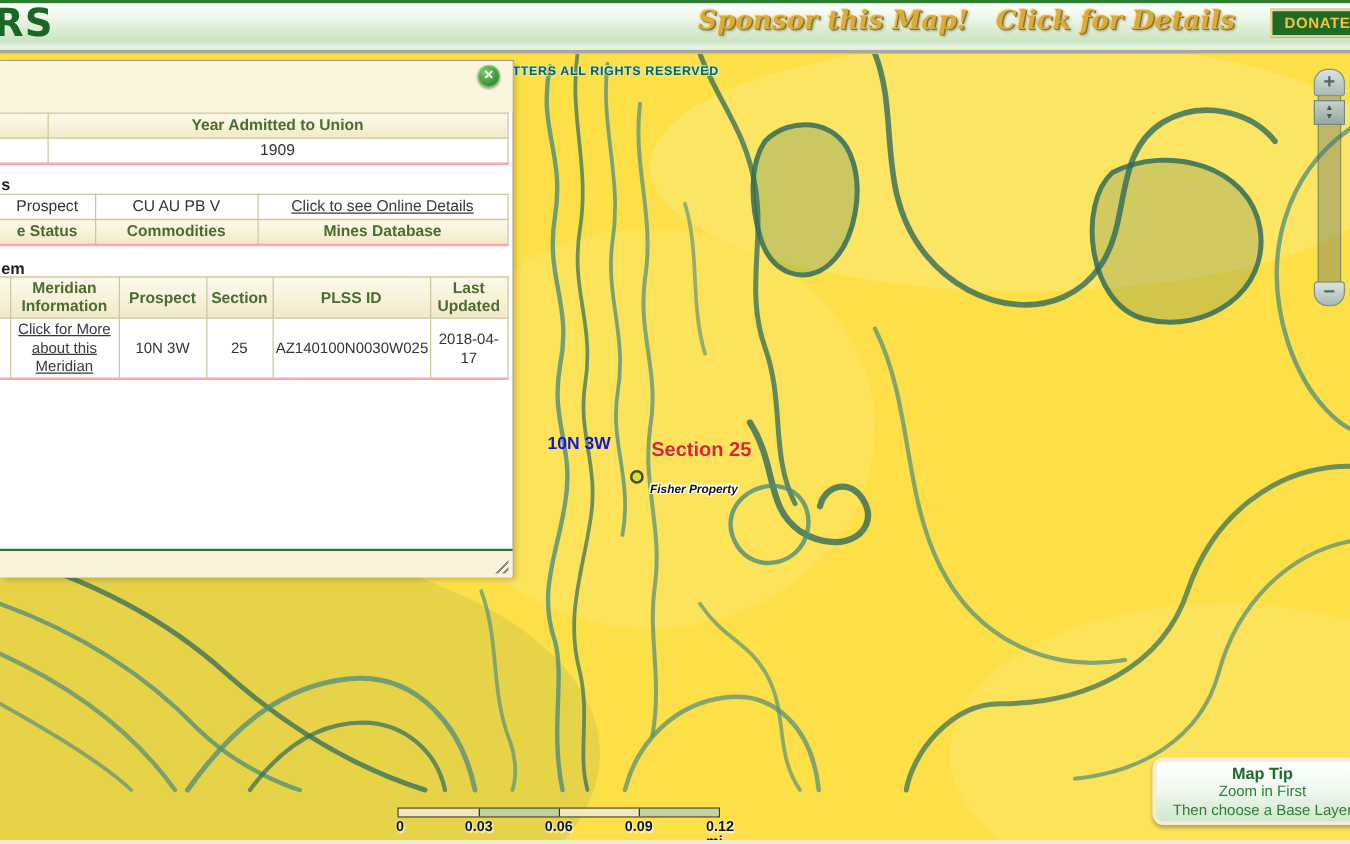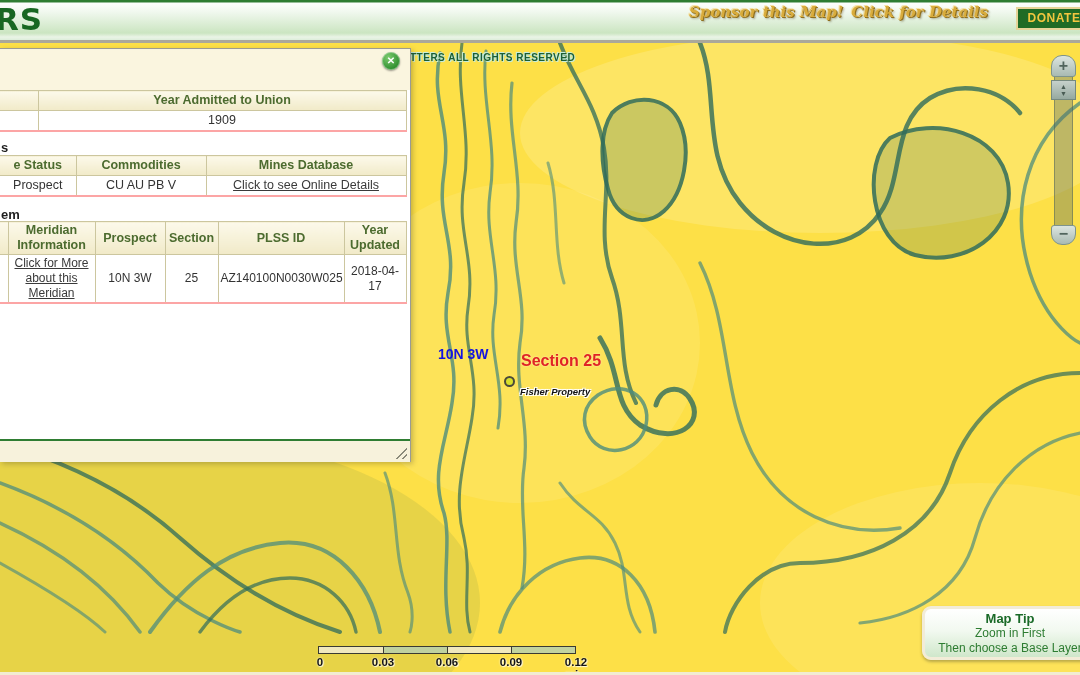--- a/index.html
+++ b/index.html
@@ -4,22 +4,22 @@
 <style>
   * { margin:0; padding:0; box-sizing:border-box; }
   html,body { width:1080px; height:675px; overflow:hidden; font-family:"Liberation Sans", sans-serif; }
   #page { position:relative; width:1080px; height:675px; background:#F2ECD2; overflow:hidden; }
 
   
   #header { position:absolute; left:0; top:0; width:1080px; height:40px;
     background:linear-gradient(180deg,#2E7D32 0,#2E7D32 2px,#FDFFFD 3px,#F0F8EE 12px,#CBE5C1 33px,#EAF4E6 37px,#DDEEda 40px);padding-left:28px; }
   #logo { position:absolute; left:-5px; top:1px; font-family:"DejaVu Sans", sans-serif;
     font-weight:bold; font-size:31px; color:#186722; letter-spacing:1px; }
-  #sponsor { position:absolute; right:92px; top:3px; display:flex; gap:8px; cursor:pointer;
-    font-family:"DejaVu Serif", serif; font-style:italic; font-weight:bold; font-size:15px;
+  #sponsor { position:absolute; right:92px; top:3px; display:flex; gap:22px; cursor:pointer;
+    font-family:"DejaVu Serif", serif; font-style:italic; font-weight:bold; font-size:21px;
     color:#D9AC3C; text-shadow:1px 1px 0 #8F6F1E, 2px 2px 2px rgba(60,40,0,.35), -1px -1px 0 #F4E3A8; }
   #donate { position:absolute; left:1016px; top:7px; width:76px; height:23px;
     background:#1F6B25; border:2px solid #E6D498; color:#F2C63F; font-weight:bold;
     font-size:12px; letter-spacing:.5px; text-align:center; line-height:18px; cursor:pointer; }
   #hsep { position:absolute; left:0; top:40px; width:1080px; height:3px; background:#ABA89A; }
 
   
   #map { position:absolute; left:0; top:43px; width:1080px; height:629px; background:#fde047; overflow:hidden; cursor:grab; }
   #copyright { position:absolute; left:410px; top:9px; font-size:10px; font-weight:bold; letter-spacing:.5px;
     color:#1C5E34; text-shadow:0 0 2px #BFE8D5, 1px 1px 0 #C9EDDC, -1px -1px 0 #C9EDDC; }
@@ -215,30 +215,30 @@
     <div class="sec-frag" id="frag-mines">s</div>
 
     <table class="ptab" id="tab-mine">
       <colgroup>
           <col style="width:76px">
           <col style="width:130px">
           <col style="width:200px">
         </colgroup>
       <tbody>
           <tr>
-        <th>e Status</th>
-        <th>Commodities</th>
-        <th>Mines Database</th>
-      </tr>
-      <tr>
         <td>Prospect</td>
         <td>CU AU PB V</td>
         <td>
           <a>Click to see Online Details</a>
         </td>
+      </tr>
+      <tr>
+        <th>e Status</th>
+        <th>Commodities</th>
+        <th>Mines Database</th>
       </tr>
     </tbody>
       </table>
 
     <div class="sec-frag" id="frag-plss">em</div>
 
     <table class="ptab" id="tab-plss">
       <colgroup>
         <col style="width:8px">
           <col style="width:87px">
@@ -247,21 +247,21 @@
           <col style="width:126px">
           <col style="width:62px">
       </colgroup>
       <tbody>
           <tr>
         <th></th>
         <th>Meridian Information</th>
         <th>Prospect</th>
         <th>Section</th>
         <th>PLSS ID</th>
-        <th>Year Updated</th>
+        <th>Last Updated</th>
       </tr>
       <tr>
         <td></td>
         <td>
           <a>Click for More about this Meridian</a>
         </td>
         <td>10N 3W</td>
         <td>25</td>
         <td>AZ140100N0030W025</td>
         <td>2018-04-17</td>

